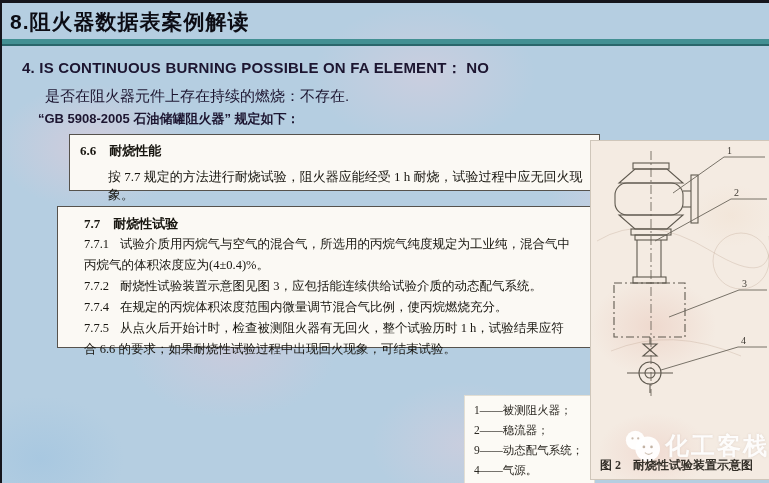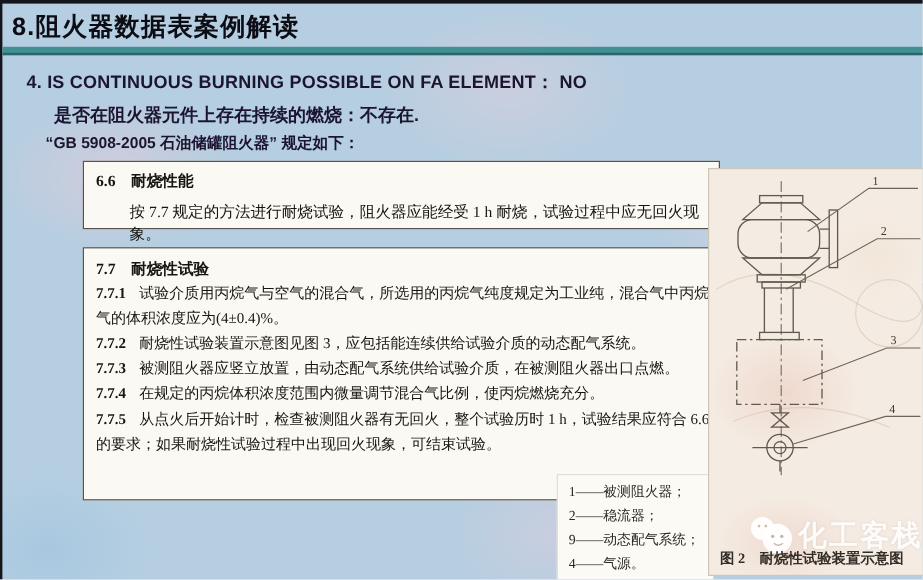--- a/index.html
+++ b/index.html
@@ -19,32 +19,32 @@
   }
   .title{
     position:absolute;left:8px;top:5px;font-size:21px;font-weight:bold;
     color:#0c0c14;letter-spacing:1px;font-family:"Liberation Sans",sans-serif;
   }
   .rule{
     position:absolute;left:0;top:36px;width:769px;height:5px;
     background:#439093;border-bottom:2px solid #2a666b;
   }
   .h-en{position:absolute;left:20px;top:56px;font-size:15px;font-weight:bold;color:#1c1530;letter-spacing:.2px;}
-  .h-cn{position:absolute;left:43px;top:84px;font-size:15px;font-weight:bold;color:#1c1530;text-align:center;}
+  .h-cn{position:absolute;left:43px;top:84px;font-size:15px;font-weight:normal;color:#1c1530;text-align:center;}
   .h-ref{position:absolute;left:36px;top:107px;font-size:13px;font-weight:bold;color:#1c1530;}
   .box{
     position:absolute;background:#fbf9f4;border:1px solid #56524c;box-sizing:border-box;
     font-family:"Liberation Serif",serif;color:#17150f;margin-left:20px;
   }
   .box66{left:47px;top:131px;width:531px;height:57px;padding:7px 10px;}
-  .box77{left:47px;top:203px;width:540px;height:211px;padding:6px 10px;font-size:12.5px;line-height:21px;}
+  .box77{left:35px;top:203px;width:540px;height:142px;padding:6px 26px;font-size:12.5px;line-height:21px;}
   .box-title{font-weight:bold;font-size:13px;}
   .box66 .body{margin:8px 0 0 28px;font-size:13px;}
   .clause{margin:0;}
-  .cnum{margin-right:11px;font-weight:bold;}
+  .cnum{margin-right:11px;font-weight:normal;}
   .legend{
     position:absolute;left:462px;top:392px;width:131px;height:107px;
     background:#fcfaf5;border:1px solid #e2ded3;box-sizing:border-box;
     padding:4px 0 0 9px;font-family:"Liberation Serif",serif;
     font-size:11.5px;line-height:20px;color:#2b2822;
   }
   .figure-panel{
     position:absolute;left:588px;top:137px;width:181px;height:340px;
     border:1px solid #cfc6ba;box-sizing:border-box;
     background:
@@ -83,21 +83,20 @@
 
   <div class="box box66">
     <div class="box-title">6.6　耐烧性能</div>
     <div class="body">按 7.7 规定的方法进行耐烧试验，阻火器应能经受 1 h 耐烧，试验过程中应无回火现象。</div>
   </div>
 
   <div class="box box77">
     <div class="box-title">7.7　耐烧性试验</div>
     <p class="clause"><span class="cnum">7.7.1</span><span>试验介质用丙烷气与空气的混合气，所选用的丙烷气纯度规定为工业纯，混合气中丙烷气的体积浓度应为(4±0.4)%。</span></p>
     <p class="clause"><span class="cnum">7.7.2</span><span>耐烧性试验装置示意图见图 3，应包括能连续供给试验介质的动态配气系统。</span></p>
-    <p class="clause"><span class="cnum">7.7.3</span><span>被测阻火器应竖立放置，由动态配气系统供给试验介质，在被测阻火器出口点燃。</span></p>
     <p class="clause"><span class="cnum">7.7.4</span><span>在规定的丙烷体积浓度范围内微量调节混合气比例，使丙烷燃烧充分。</span></p>
     <p class="clause"><span class="cnum">7.7.5</span><span>从点火后开始计时，检查被测阻火器有无回火，整个试验历时 1 h，试验结果应符合 6.6 的要求；如果耐烧性试验过程中出现回火现象，可结束试验。</span></p>
   </div>
 
   <div class="legend">
     <div>1——被测阻火器；</div>
     <div>2——稳流器；</div>
     <div>9——动态配气系统；</div>
     <div>4——气源。</div>
   </div>

